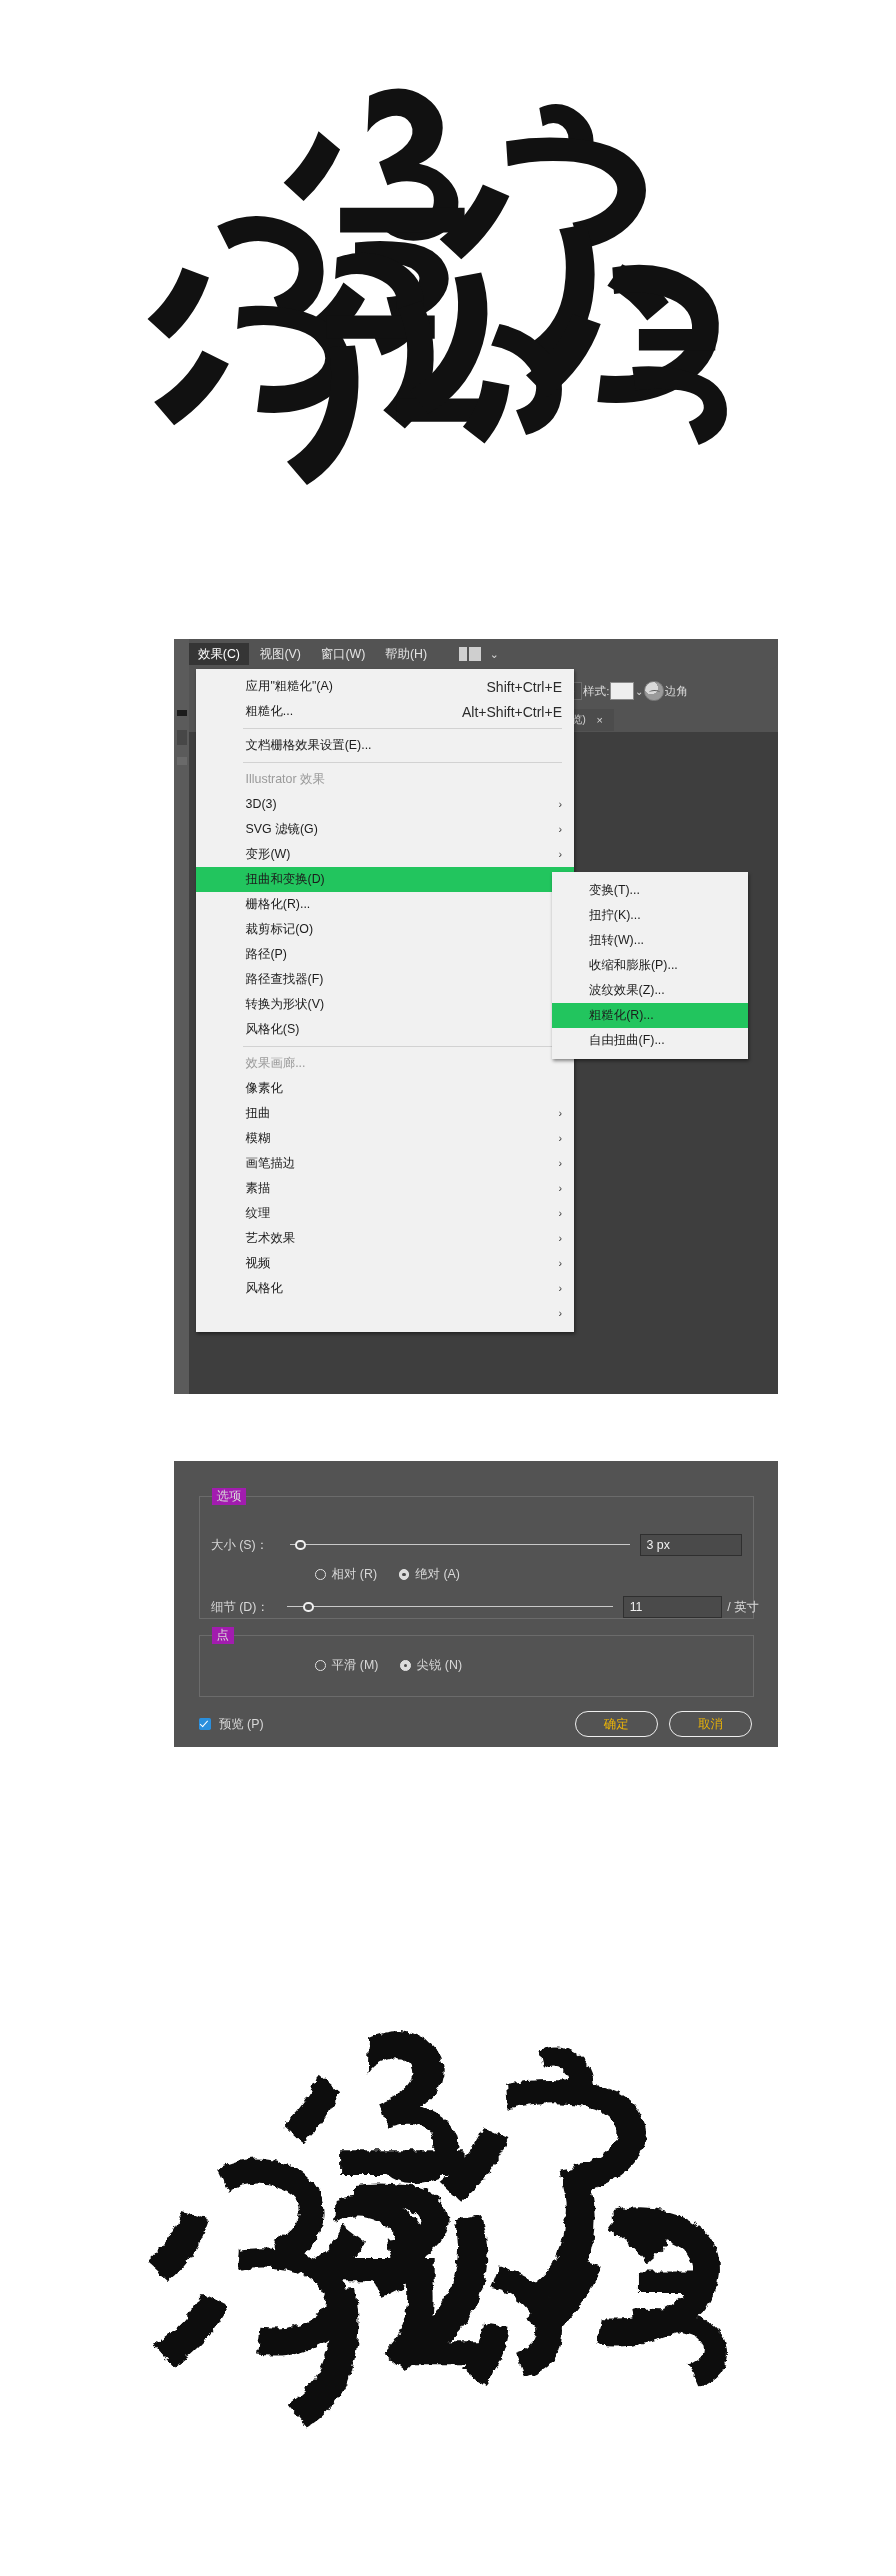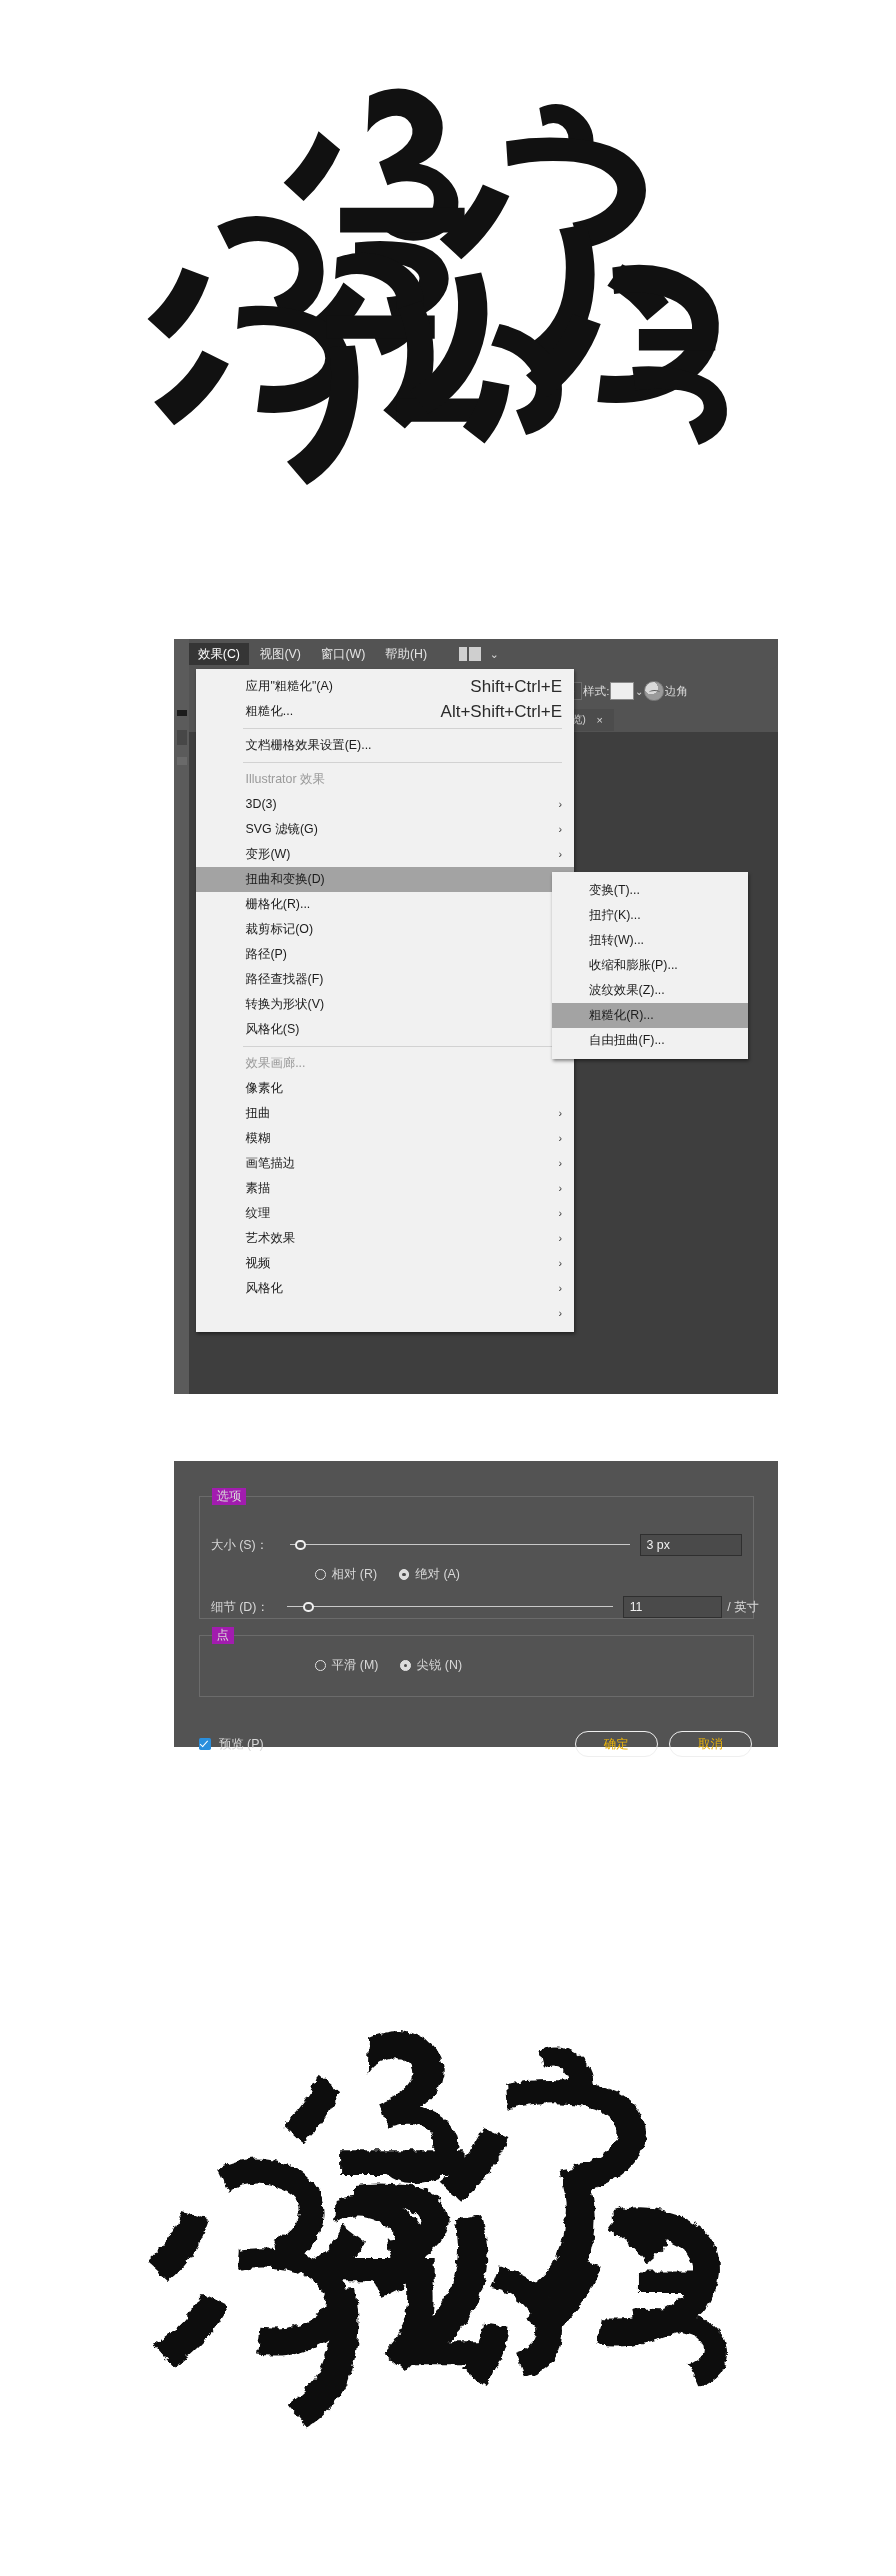--- a/index.html
+++ b/index.html
@@ -106,24 +106,24 @@
     padding:5px 0 5.8px 0;
     font-size:12.4px; color:#1c1c1c;
   }
   .menu-row{
     position:relative; height:25px;
     display:flex; align-items:center;
     padding:0 11.6px 0 50px;
     white-space:nowrap;
   }
   .menu-row.header{ color:#9a9a9a; padding-left:50px; }
-  .menu-row.sel{ background:#a3a3a3; }
+  .menu-row.sel{ background:#22c55e; }
   .menu-label{ flex:0 0 auto; }
   .menu-shortcut{
-    margin-left:auto; color:#2b2b2b; font-size:17px; padding-left:20px;
+    margin-left:auto; color:#2b2b2b; font-size:14px; padding-left:20px;
   }
   .menu-sub-arrow{
     margin-left:auto; color:#3a3a3a; font-size:10.8px; line-height:1;
   }
   .menu-sep{ height:0.8px; background:#d2d2d2; margin:4.1px 11.6px 4.1px 47px; }
 
   
   .submenu{
     position:absolute; left:378px; top:233px; width:196px;
     background:#f1f1f1;
@@ -178,21 +178,21 @@
     position:relative;
   }
   .radio.on{ background:#dcdcdc; }
   .radio.on::after{
     content:""; position:absolute; left:2.7px; top:2.7px;
     width:3.5px; height:3.5px; border-radius:50%; background:#4a4a4a;
   }
 
   .dlg-footer{
     position:absolute; left:25px; top:249px; width:553px; height:28px;
-    display:flex; align-items:center;margin-top:20px;
+    display:flex; align-items:center;
   }
   .checkbox-wrap{ display:flex; align-items:center; gap:7.5px; }
   .checkbox{
     width:12.4px; height:12.4px; background:#2a8fdd; position:relative; border-radius:1.7px;
   }
   .checkbox::after{
     content:""; position:absolute; left:3.3px; top:1.2px;
     width:3.3px; height:6.6px; border:solid #fff; border-width:0 1.7px 1.7px 0;
     transform:rotate(42deg);
   }

